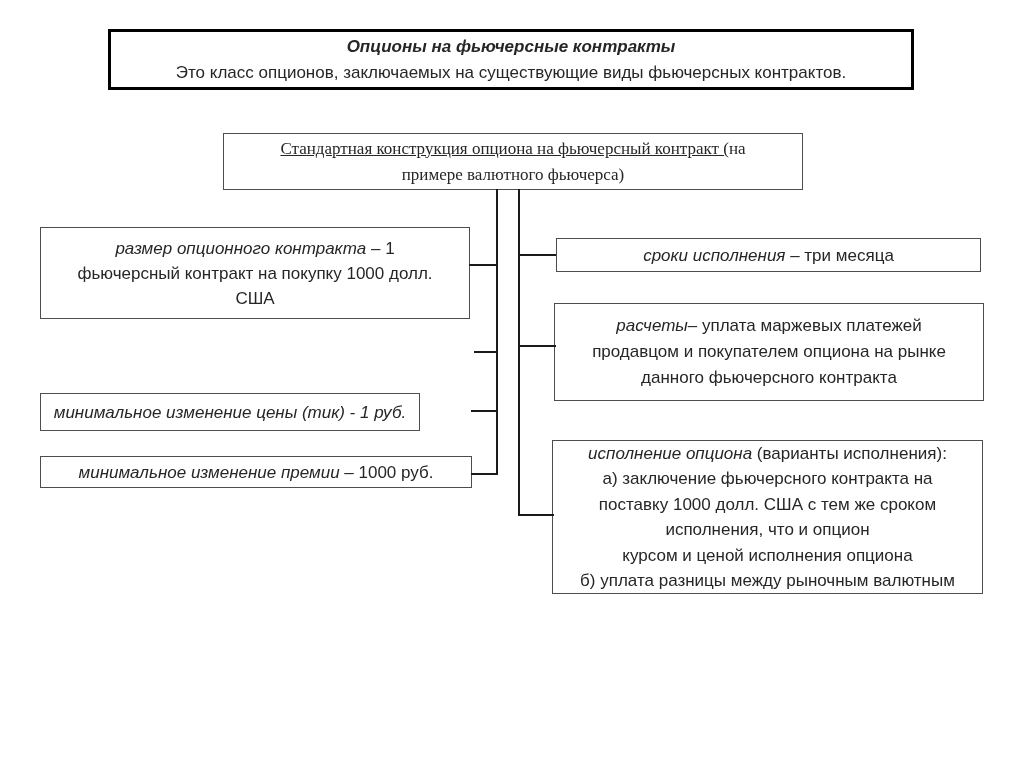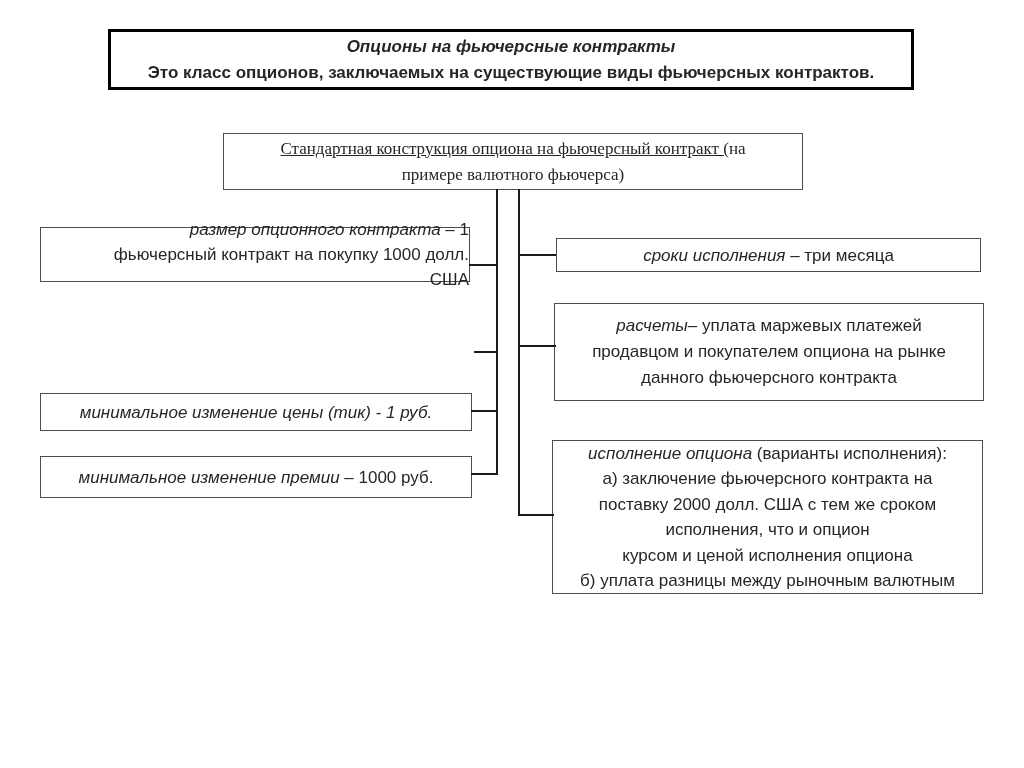--- a/index.html
+++ b/index.html
@@ -33,28 +33,28 @@
   .box .line { white-space: nowrap; }
   .it { font-style: italic; }
   .ul { text-decoration: underline; }
 
   #title-box {
     left: 108px; top: 29px; width: 806px; height: 61px;
     border: 3px solid var(--title-border, #000000);
     line-height: 26px;
   }
   #title-heading { font-weight: bold; font-style: italic; white-space: nowrap; }
-  #title-description { white-space: nowrap; font-weight: bold; }
+  #title-description { white-space: nowrap; }
 
   #construction-box { left: 223px; top: 133px; width: 580px; height: 57px; line-height: 26px; font-family: Liberation Serif, serif; }
 
-  #left-box-0 { left: 40px;  top: 227px; width: 430px; height: 55px; align-items: flex-end; }
+  #left-box-0 { left: 40px;  top: 227px; width: 430px; height: 92px; }
   #left-box-1 { left: 40px;  top: 333px; width: 435px; height: 38px; }
-  #left-box-2 { left: 40px;  top: 393px; width: 432px; height: 38px; }
-  #left-box-3 { left: 40px;  top: 456px; width: 432px; height: 42px; }
+  #left-box-2 { left: 40px;  top: 393px; width: 380px; height: 38px; }
+  #left-box-3 { left: 40px;  top: 456px; width: 432px; height: 32px; }
 
   #right-box-0 { left: 556px; top: 238px; width: 425px; height: 34px; text-align: center; }
   #right-box-1 { left: 554px; top: 303px; width: 430px; height: 98px; line-height: 26px; }
   #right-box-2 { left: 552px; top: 440px; width: 431px; height: 154px; line-height: 25.5px; }
 
   .connector {
     position: absolute;
     background: var(--connector, #1a1a1a);
   }
   #trunk-left  { left: 496px; top: 189px; width: 2px; height: 286px; }
@@ -100,21 +100,21 @@
       <div class="line"><span class="it">сроки исполнения</span><span> – три месяца</span></div>
     </div>
   <div class="box" id="right-box-1">
       <div class="line"><span class="it">расчеты</span><span>– уплата маржевых платежей</span></div>
       <div class="line"><span>продавцом и покупателем опциона на рынке</span></div>
       <div class="line"><span>данного фьючерсного контракта</span></div>
     </div>
   <div class="box" id="right-box-2">
       <div class="line"><span class="it">исполнение опциона</span><span> (варианты исполнения):</span></div>
       <div class="line"><span>а) заключение фьючерсного контракта на</span></div>
-      <div class="line"><span>поставку 2000 долл. США с тем же сроком</span></div>
+      <div class="line"><span>поставку 1000 долл. США с тем же сроком</span></div>
       <div class="line"><span>исполнения, что и опцион</span></div>
       <div class="line"><span>курсом и ценой исполнения опциона</span></div>
       <div class="line"><span>б) уплата разницы между рыночным валютным</span></div>
     </div>
 
   <div class="connector" id="trunk-left"></div>
   <div class="connector" id="trunk-right"></div>
 
   <div class="connector" id="stub-left-0"></div>
   <div class="connector" id="stub-left-1"></div>

